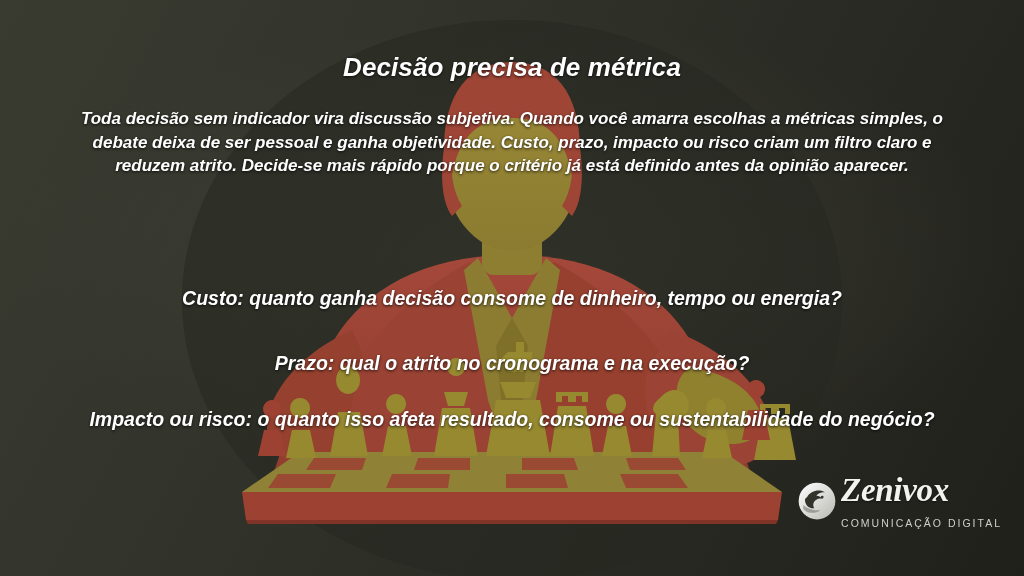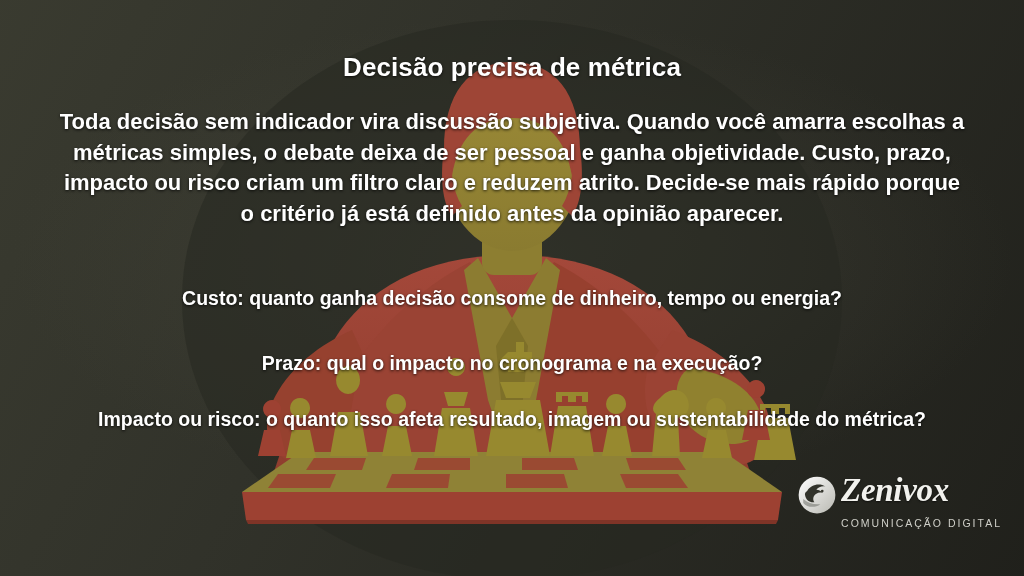--- a/index.html
+++ b/index.html
@@ -33,38 +33,39 @@
     pointer-events:none;
   }
   .artwork svg { display:block; width:1024px; height:576px; }
 
   
   .content {
     position:absolute; inset:0;
     padding:0 46px;
     text-align:center;
     color:#ffffff;
+    font-style:italic;
   }
 
   .deck-title {
     position:absolute;
     left:46px; right:46px;
     top:52px;
     font-size:26px;
     font-weight:bold;
     letter-spacing:0.1px;
     line-height:1.2;
     text-shadow:0 1px 3px rgba(0,0,0,0.78);
   }
 
   .lead {
     position:absolute;
     left:58px; right:58px;
     top:107px;
-    font-size:22px;
+    font-size:17px;
     font-weight:bold;
     line-height:1.39;
     text-shadow:0 1px 3px rgba(0,0,0,0.78);
   }
 
   .point {
     position:absolute;
     left:60px; right:60px;
     font-size:19.5px;
     font-weight:bold;
@@ -74,21 +75,21 @@
   .point-1 { top:285px; }
   .point-2 { top:350px; }
   .point-3 { top:406px; }
 
   
   .logo {
     position:absolute;
     right:22px;
     bottom:48px;
     display:flex;
-    align-items:flex-start;
+    align-items:center;
     gap:3px;
   }
   .logo-mark { width:42px; height:42px; flex:0 0 auto; display:block; }
   .logo-text { display:flex; flex-direction:column; align-items:flex-start; line-height:1; }
   .logo-word {
     font-family:"Liberation Serif", serif;
     font-size:33px;
     font-weight:bold;
     font-style:italic;
     color:#f2f2ee;
@@ -250,23 +251,23 @@
   </div>
 
   <div class="content">
 
     <h1 class="deck-title">Decisão precisa de métrica</h1>
 
     <p class="lead">Toda decisão sem indicador vira discussão subjetiva. Quando você amarra escolhas a métricas simples, o debate deixa de ser pessoal e ganha objetividade. Custo, prazo, impacto ou risco criam um filtro claro e reduzem atrito. Decide-se mais rápido porque o critério já está definido antes da opinião aparecer.</p>
 
     <p class="point point-1">Custo: quanto ganha decisão consome de dinheiro, tempo ou energia?</p>
 
-    <p class="point point-2">Prazo: qual o impacto no cronograma e na execução?</p>
-
-    <p class="point point-3">Impacto ou risco: o quanto isso afeta resultado, imagem ou sustentabilidade do métrica?</p>
+    <p class="point point-2">Prazo: qual o atrito no cronograma e na execução?</p>
+
+    <p class="point point-3">Impacto ou risco: o quanto isso afeta resultado, consome ou sustentabilidade do negócio?</p>
   </div>
 
   <div class="logo">
     <svg class="logo-mark" viewBox="0 0 64 64">
       <defs>
         <linearGradient id="markGrad" x1="0" y1="0" x2="1" y2="1">
           <stop offset="0%" stop-color="#ffffff"></stop>
           <stop offset="100%" stop-color="#b9b9b2"></stop>
         </linearGradient>
       </defs>

